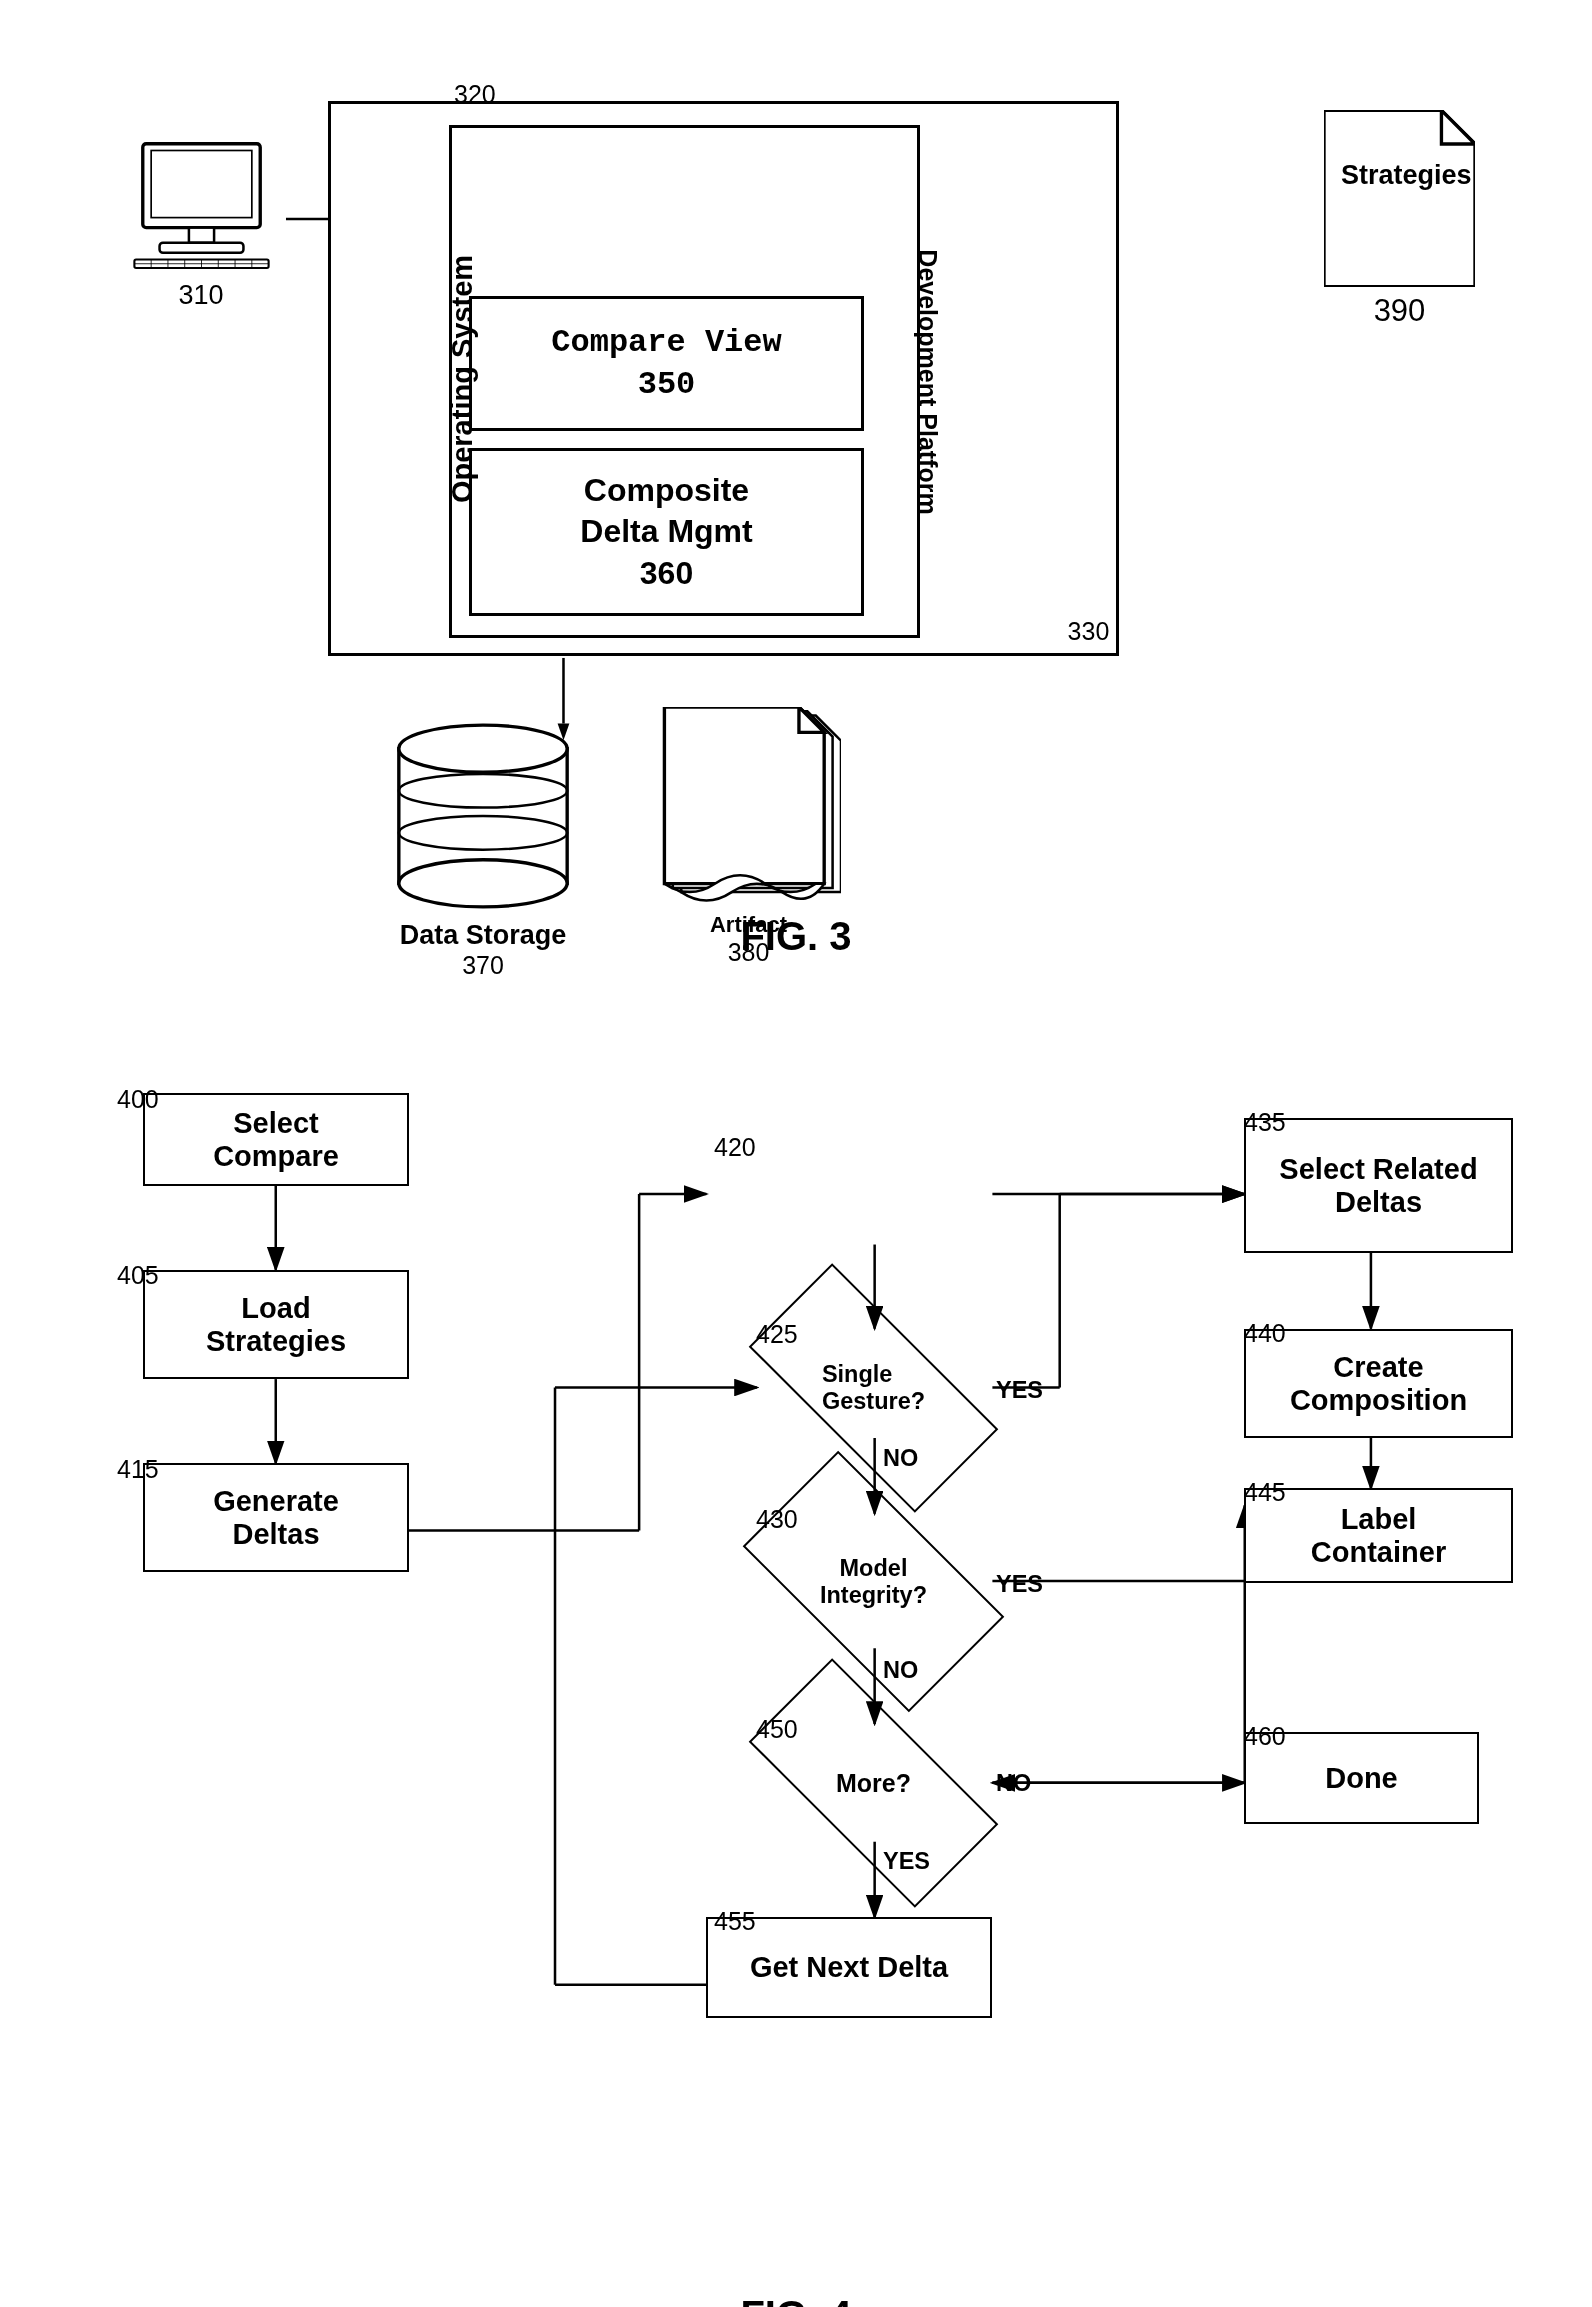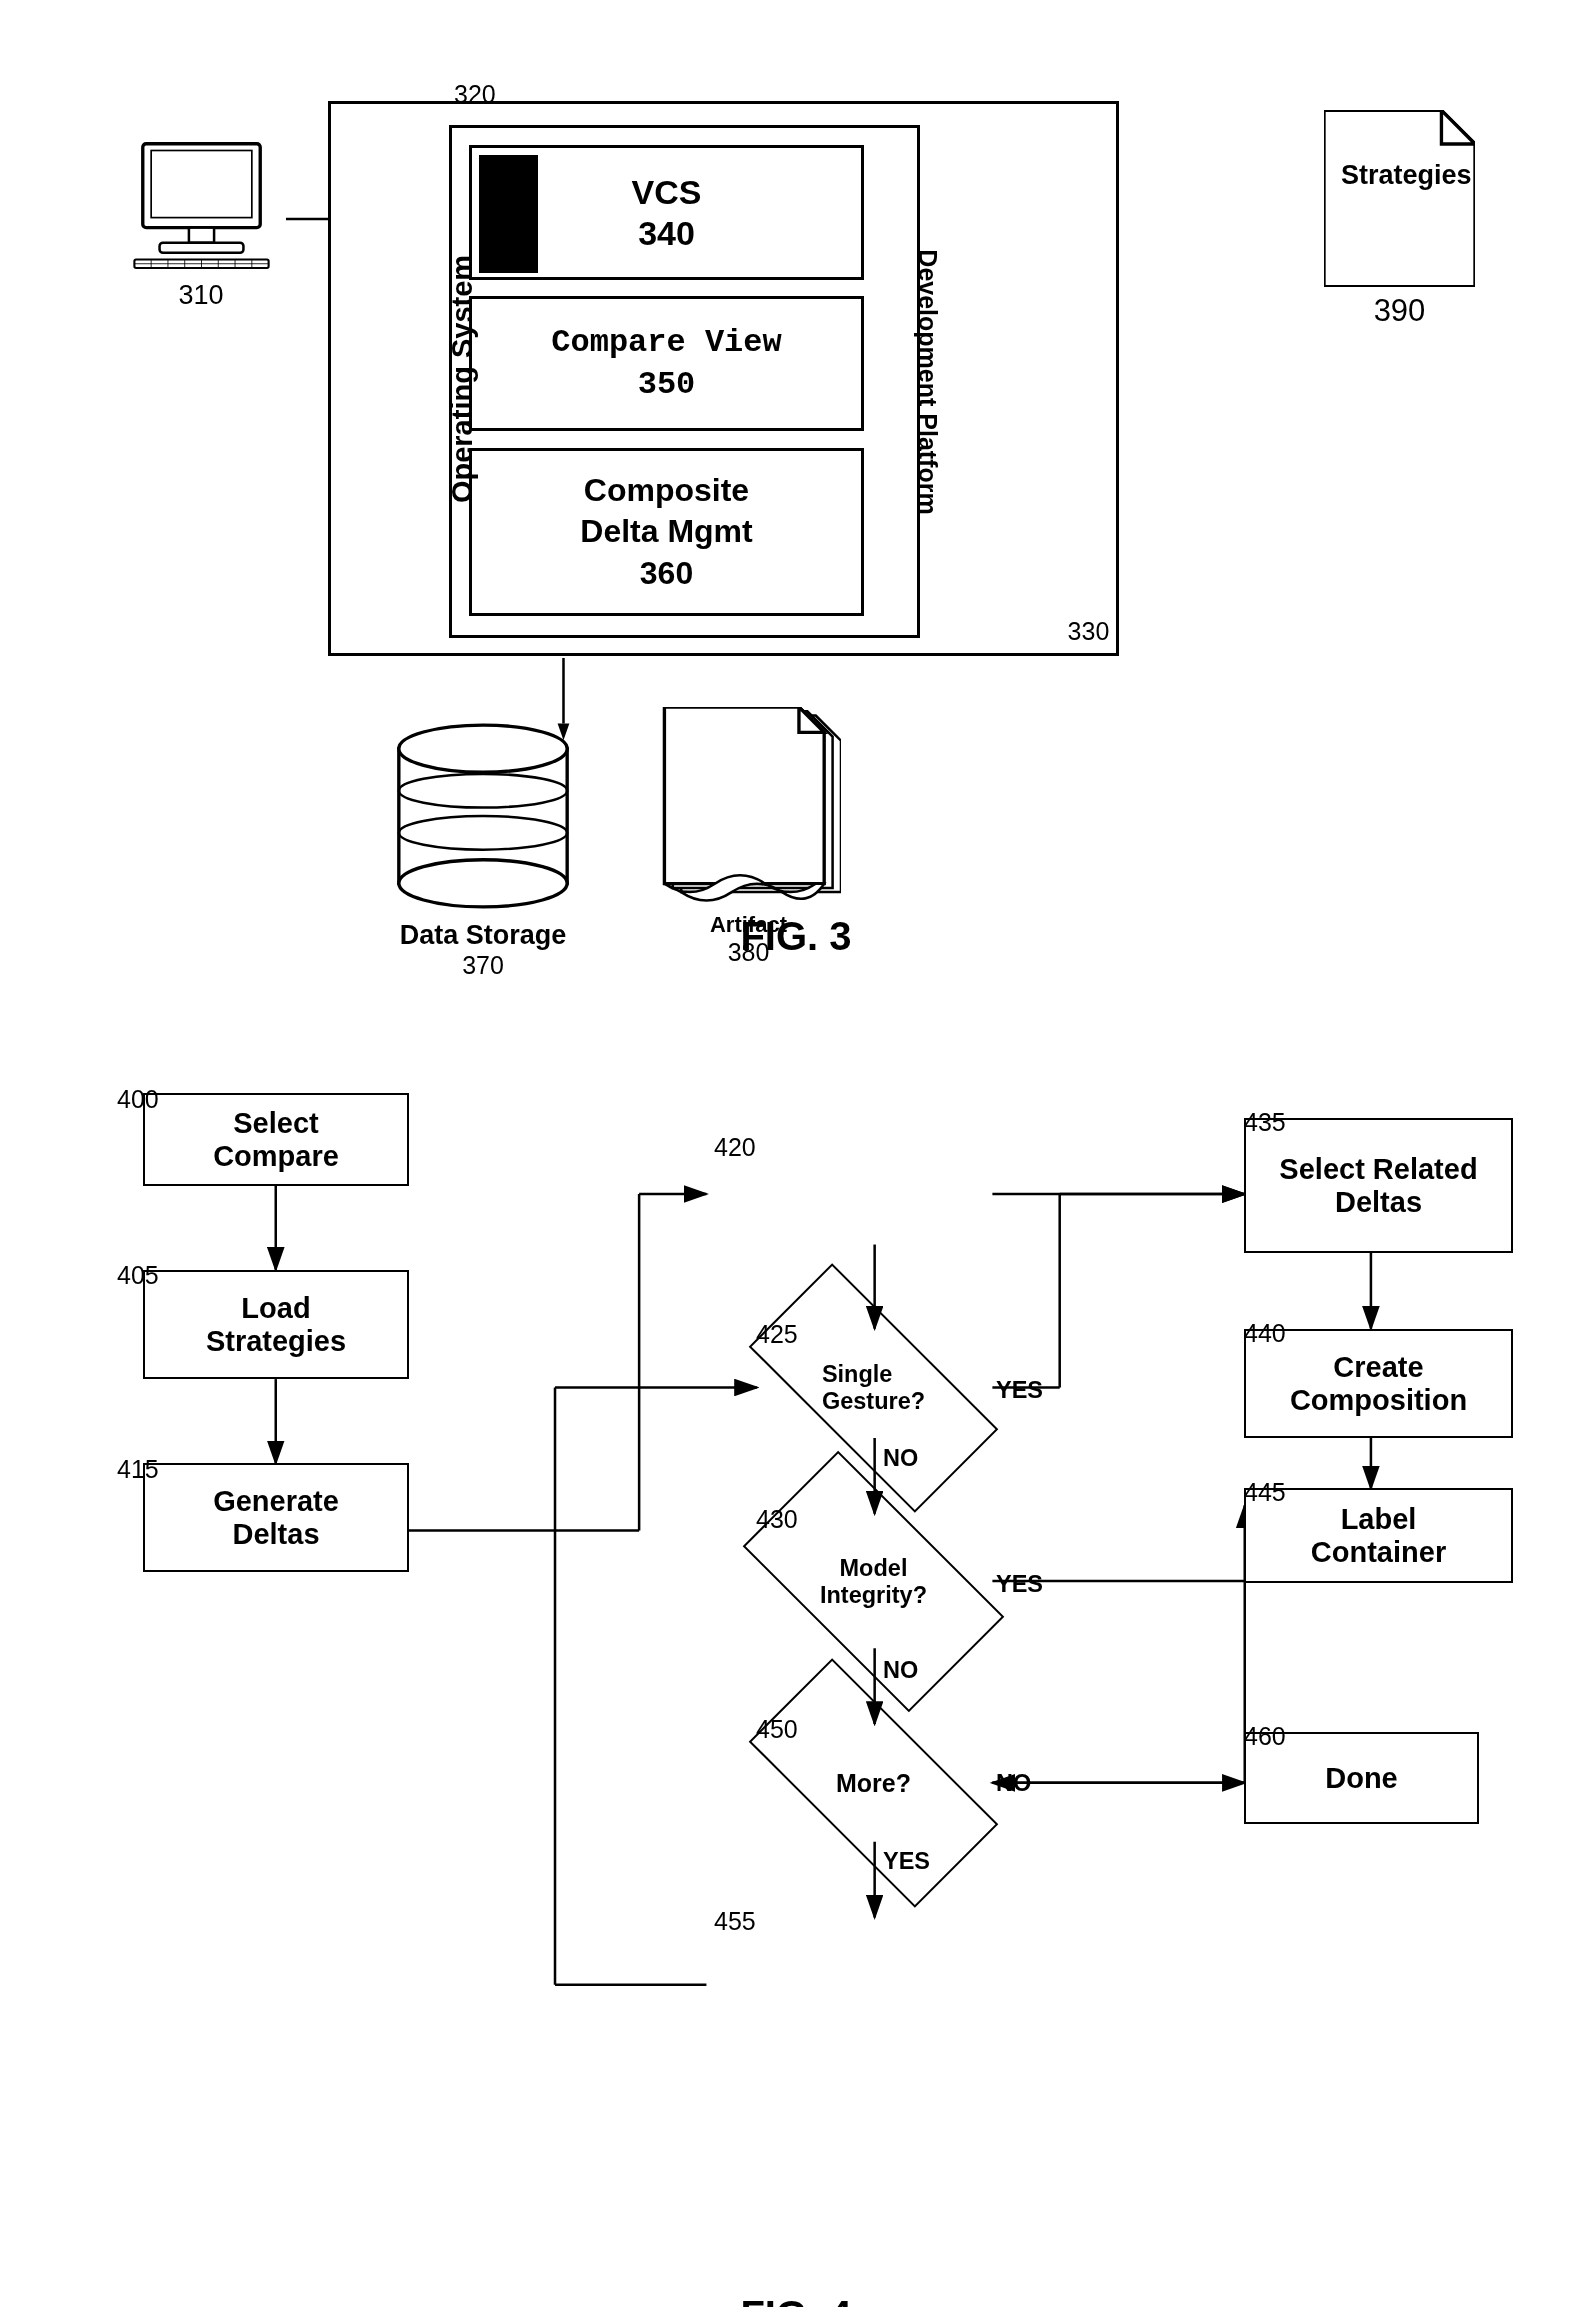--- a/index.html
+++ b/index.html
@@ -156,28 +156,20 @@
     </div>
 
     <div style="position:absolute; left:278px; top:67px; width:791px; height:555px; border:3.4px solid #000;">
 
       <div style="position:absolute; left:6.7px; top:50%; transform:translateY(-50%) rotate(-90deg); font-size:29px; font-weight:bold; white-space:nowrap; transform-origin:center center;">Operating System</div>
 
       <div style="position:absolute; left:118px; top:21px; width:471px; height:513px; border:3.4px solid #000;">
 
         <div style="position:absolute; right:-143px; top:50%; transform:translateY(-50%) rotate(90deg); font-size:25px; font-weight:bold; white-space:nowrap;">Development Platform</div>
 
-        <div style="position:absolute; top:17px; left:17px; width:395px; height:135px; border:3.4px solid #000; display:flex; align-items:center; justify-content:center;">
-
-          <div style="position:absolute; top:6.7px; left:6.7px; width:59px; height:118px; background:#000;"></div>
-          <div style="text-align:center; font-size:34px; font-weight:bold; line-height:1.2;">
-            <span>VCS</span><br>
-            <span>340</span>
-          </div>
-        </div>
 
         <div style="position:absolute; top:168px; left:17px; width:395px; height:135px; border:3.4px solid #000; display:flex; align-items:center; justify-content:center;">
           <div style="text-align:center; font-size:32px; font-weight:bold; line-height:1.3;font-family:Liberation Mono, monospace;">
             <span>Compare View</span><br>
             <span>350</span>
           </div>
         </div>
 
         <div style="position:absolute; top:320px; left:17px; width:395px; height:168px; border:3.4px solid #000; display:flex; align-items:center; justify-content:center;">
           <div style="text-align:center; font-size:32px; font-weight:bold; line-height:1.3;">
@@ -346,20 +338,23 @@
     <div class="flow-diamond" style="left:706px; top:715px; width:235px; height:118px;">
       <div class="flow-diamond-inner"></div>
       <div class="flow-diamond-text" style="font-size:25px; font-weight:bold; text-align:center;">More?</div>
     </div>
     <div class="num-label" style="left:706px; top:706px;">450</div>
 
     <div style="position:absolute; left:946px; top:761px; font-size:23.5px; font-weight:bold;">NO</div>
 
     <div style="position:absolute; left:833px; top:839px; font-size:23.5px; font-weight:bold;">YES</div>
 
+    <div class="flow-box" style="left:656px; top:908px; width:286px; height:101px;">
+      <span>Get Next Delta</span>
+    </div>
     <div class="num-label" style="left:664px; top:898px;">455</div>
 
     <div class="flow-box" style="left:1194px; top:723px; width:235px; height:92px;align-items:center;">
       <span>Done</span>
     </div>
     <div class="num-label" style="left:1194px; top:713px;">460</div>
 
     <div class="fig4-title">FIG. 4</div>
   </div>
 

